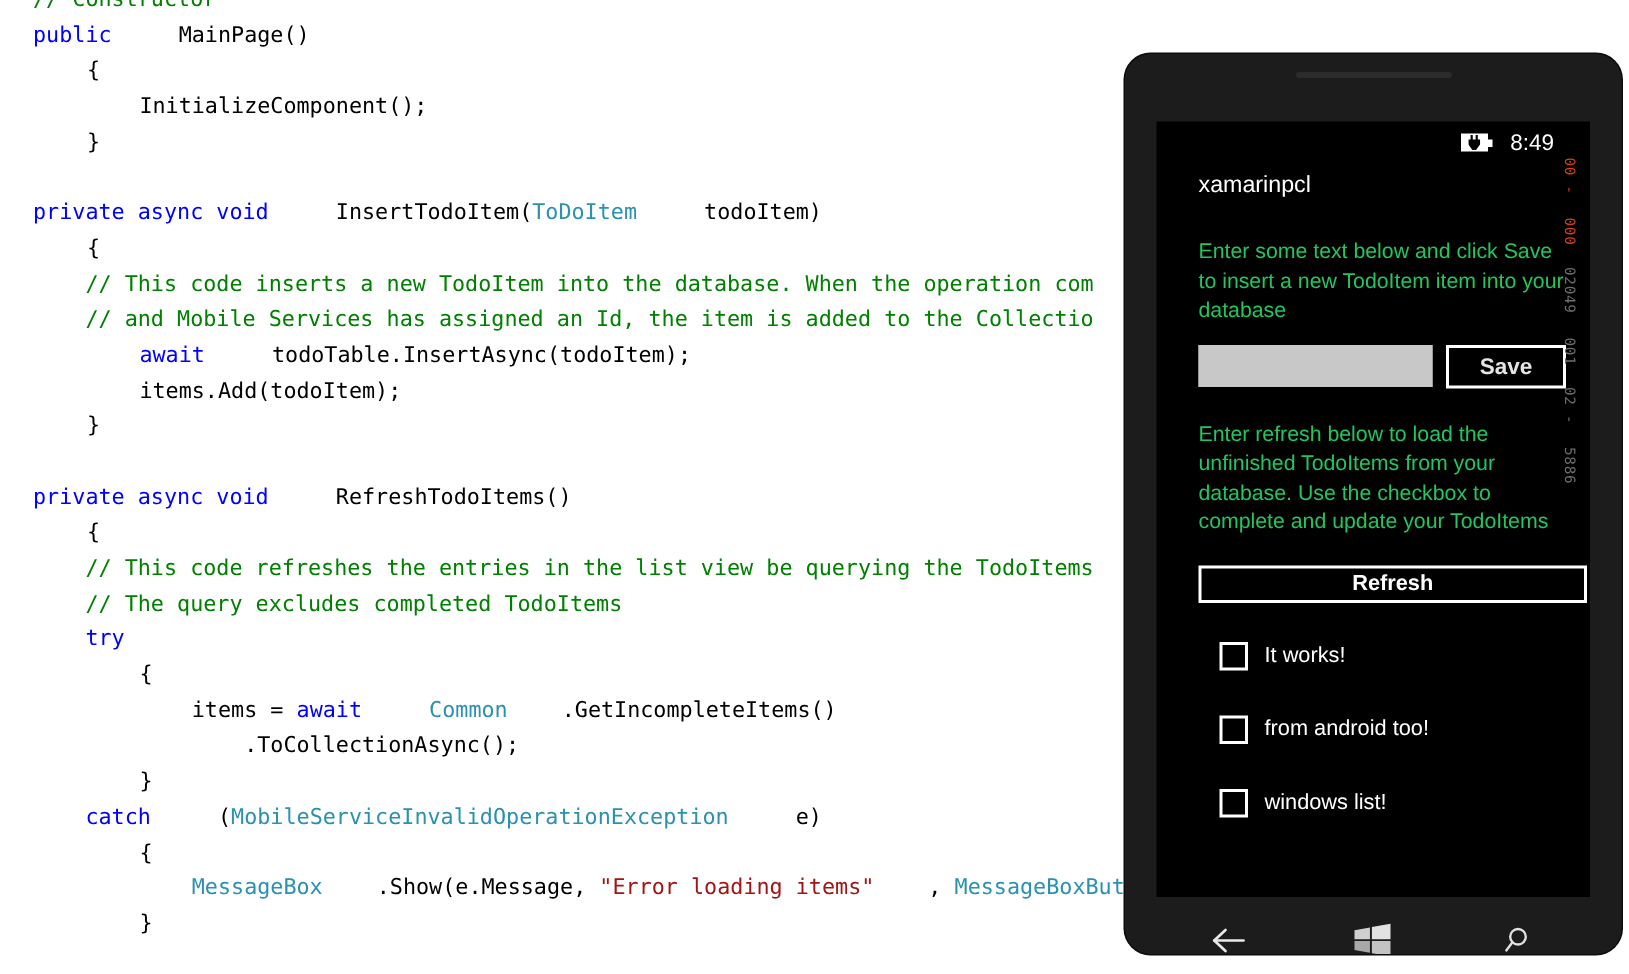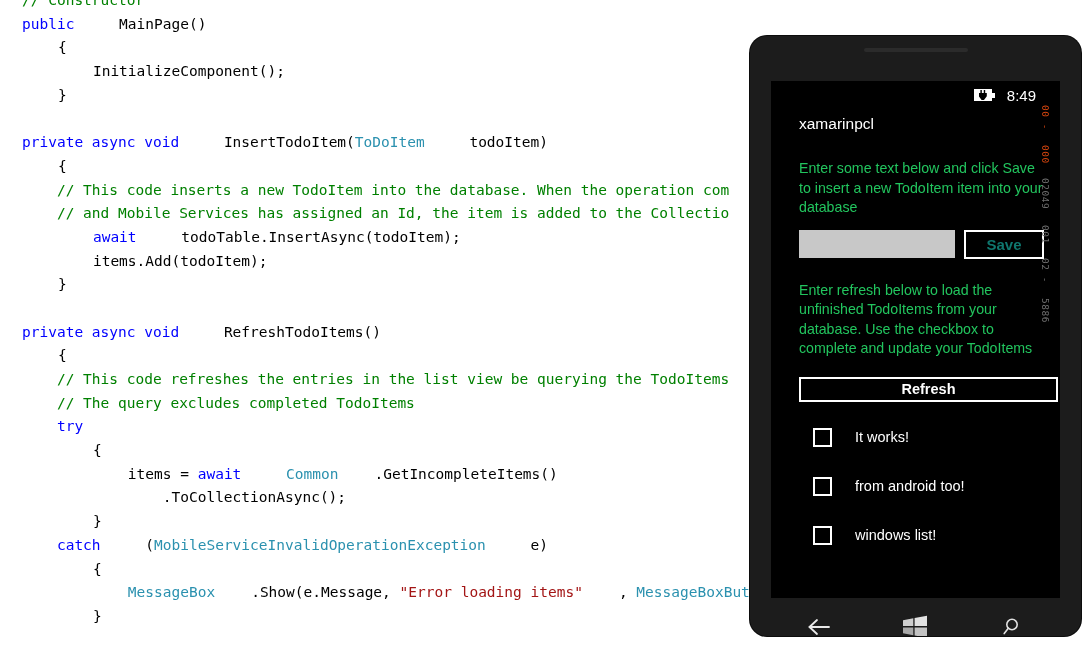--- a/index.html
+++ b/index.html
@@ -160,21 +160,21 @@
     font-size: 14px;
     color: #000000;
     padding: 0 5px;
     outline: none;
   }
   #save-button {
     width: 80px;
     height: 29px;
     background: #000000;
     border: 2px solid #ffffff;
-    color: #0f766e;
+    color: #e5e5e5;
     font-family: "Liberation Sans", sans-serif;
     font-size: 15px;
     font-weight: bold;
     box-sizing: border-box;
     cursor: pointer;
     padding: 0;
     line-height: 25px;
   }
 
   #refresh-button {
@@ -197,21 +197,21 @@
     margin-top: 24px;
     list-style: none;
     padding: 0 0 0 14px;
     margin-left: 0;
   }
   #todo-list li {
     display: flex;
     align-items: center;
     height: 23px;
     margin-bottom: 26px;
-    gap: 23px;
+    gap: 11px;
   }
   .cbox {
     width: 19px; height: 19px;
     border: 2px solid #ffffff;
     background: #000000;
     box-sizing: border-box;
     flex: 0 0 auto;
     cursor: pointer;
   }
   .todo-label {

